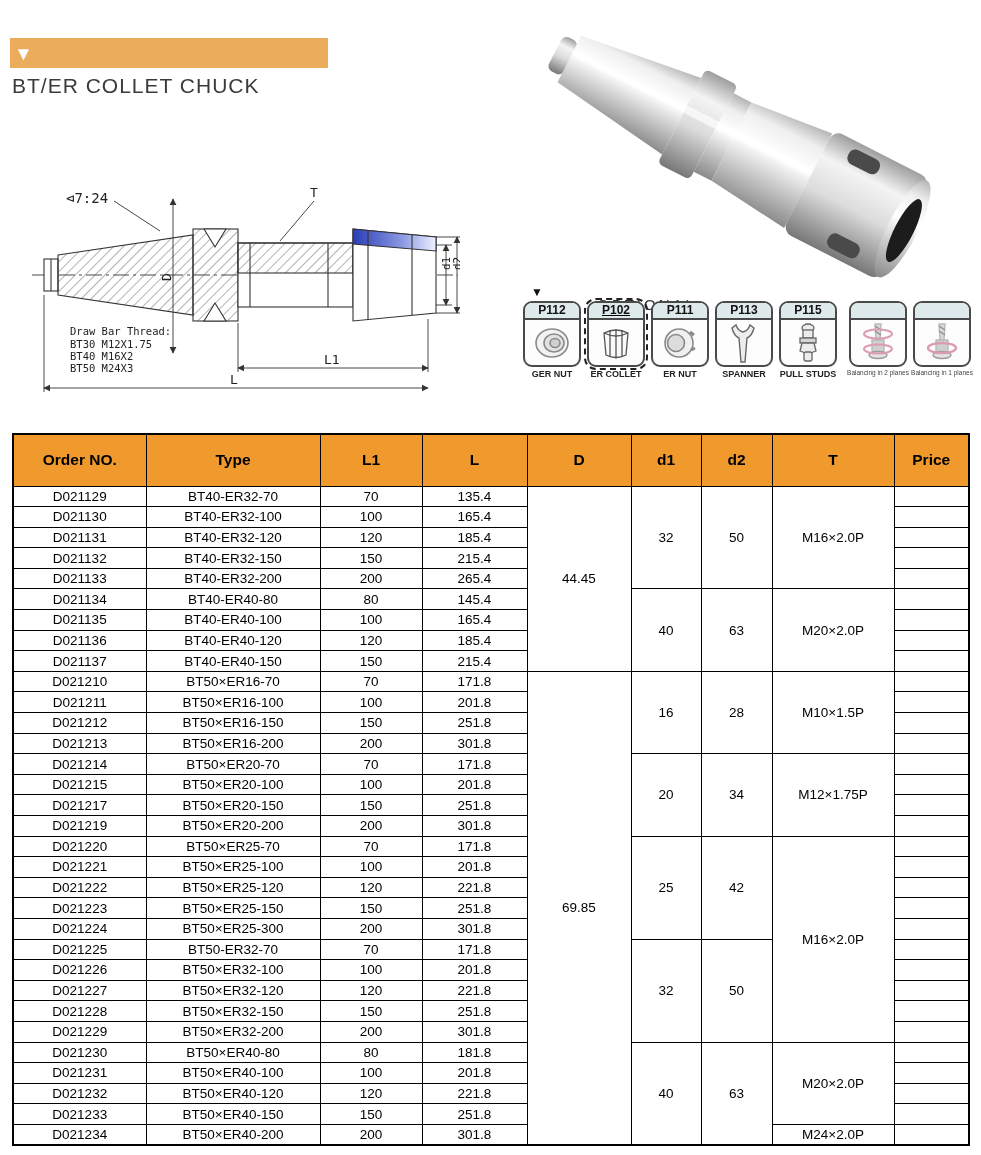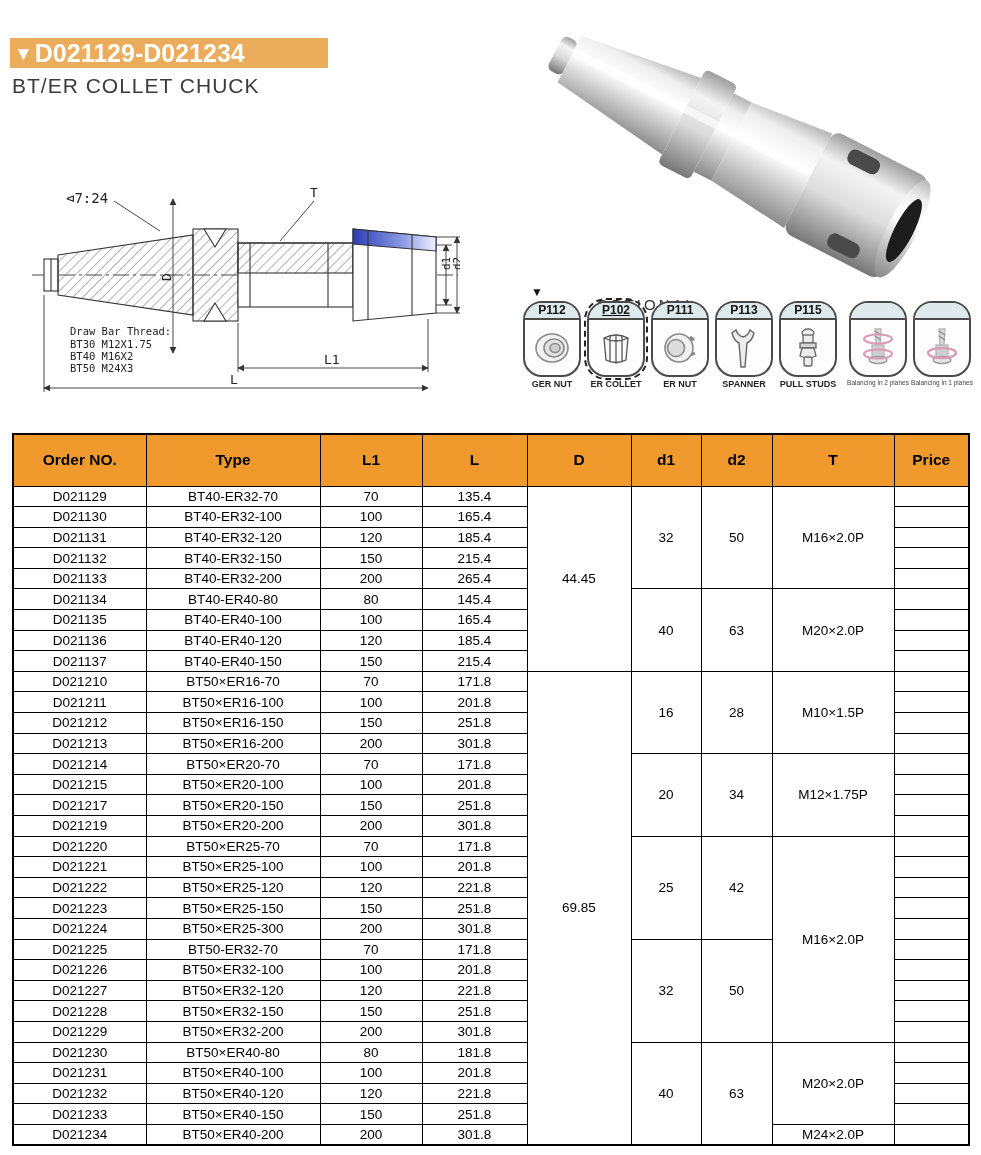--- a/index.html
+++ b/index.html
@@ -17,21 +17,21 @@
   
   #drawing { left:28px; top:183px; }
 
   
   #photo { left:548px; top:26px; }
   #opt-marker { left:531px; top:285px; font-size:12px; color:#111; }
   #opt-title { left:597px; top:296px; font-size:15px; letter-spacing:3px; color:#333; }
   #cards { left:522px; top:301px; display:flex; }
   .card-wrap { width:60px; margin-right:4px; display:flex; flex-direction:column; align-items:center; }
   .card-wrap.gap { margin-left:6px; }
-  .card { width:58px; height:76px; border:2px solid #4a4a4a; border-radius:19px;
+  .card { width:58px; height:66px; border:2px solid #4a4a4a; border-radius:9px;
     background:#fdfdfd; overflow:hidden; display:flex; flex-direction:column; }
   .card.hl { outline:2px dashed #222; outline-offset:1px;text-decoration:underline; }
   .card-head { height:17px; background:#dde9ea; border-bottom:2px solid #4a4a4a;
     font-size:12px; font-weight:bold; text-align:center; line-height:15px; color:#111; }
   .card-body { flex:1; display:flex; align-items:center; justify-content:center; }
   .card-label { font-size:9px; font-weight:bold; color:#222; margin-top:2px;
     white-space:nowrap; }
   .card-label.small { font-size:6.5px; font-weight:normal; color:#444; }
 
   
@@ -42,21 +42,20 @@
   table { border:2px solid #000; }
   thead th { background:#F0992D; height:52px; font-size:15.5px; font-weight:bold; }
   tbody td { height:20.6px; }
   td.t-cell, td.d-cell { font-size:13.5px; }
 </style>
 </head>
 <body>
 
 <div class="abs" id="badge">
   <span class="tri">▼</span>
-  <span class="txt">D021129-D021234</span>
 </div>
 <div class="abs" id="page-title">BT/ER COLLET CHUCK</div>
 
 <svg class="abs" id="drawing" width="432" height="218" viewBox="0 0 432 218">
   <defs>
     <pattern id="hatch" patternUnits="userSpaceOnUse" width="7" height="7" patternTransform="rotate(45)">
       <line x1="0" y1="0" x2="0" y2="7" stroke="#555" stroke-width="0.9"></line>
     </pattern>
     <linearGradient id="bluegrad" x1="0" y1="0" x2="1" y2="0">
       <stop offset="0" stop-color="#2b3db8"></stop>

